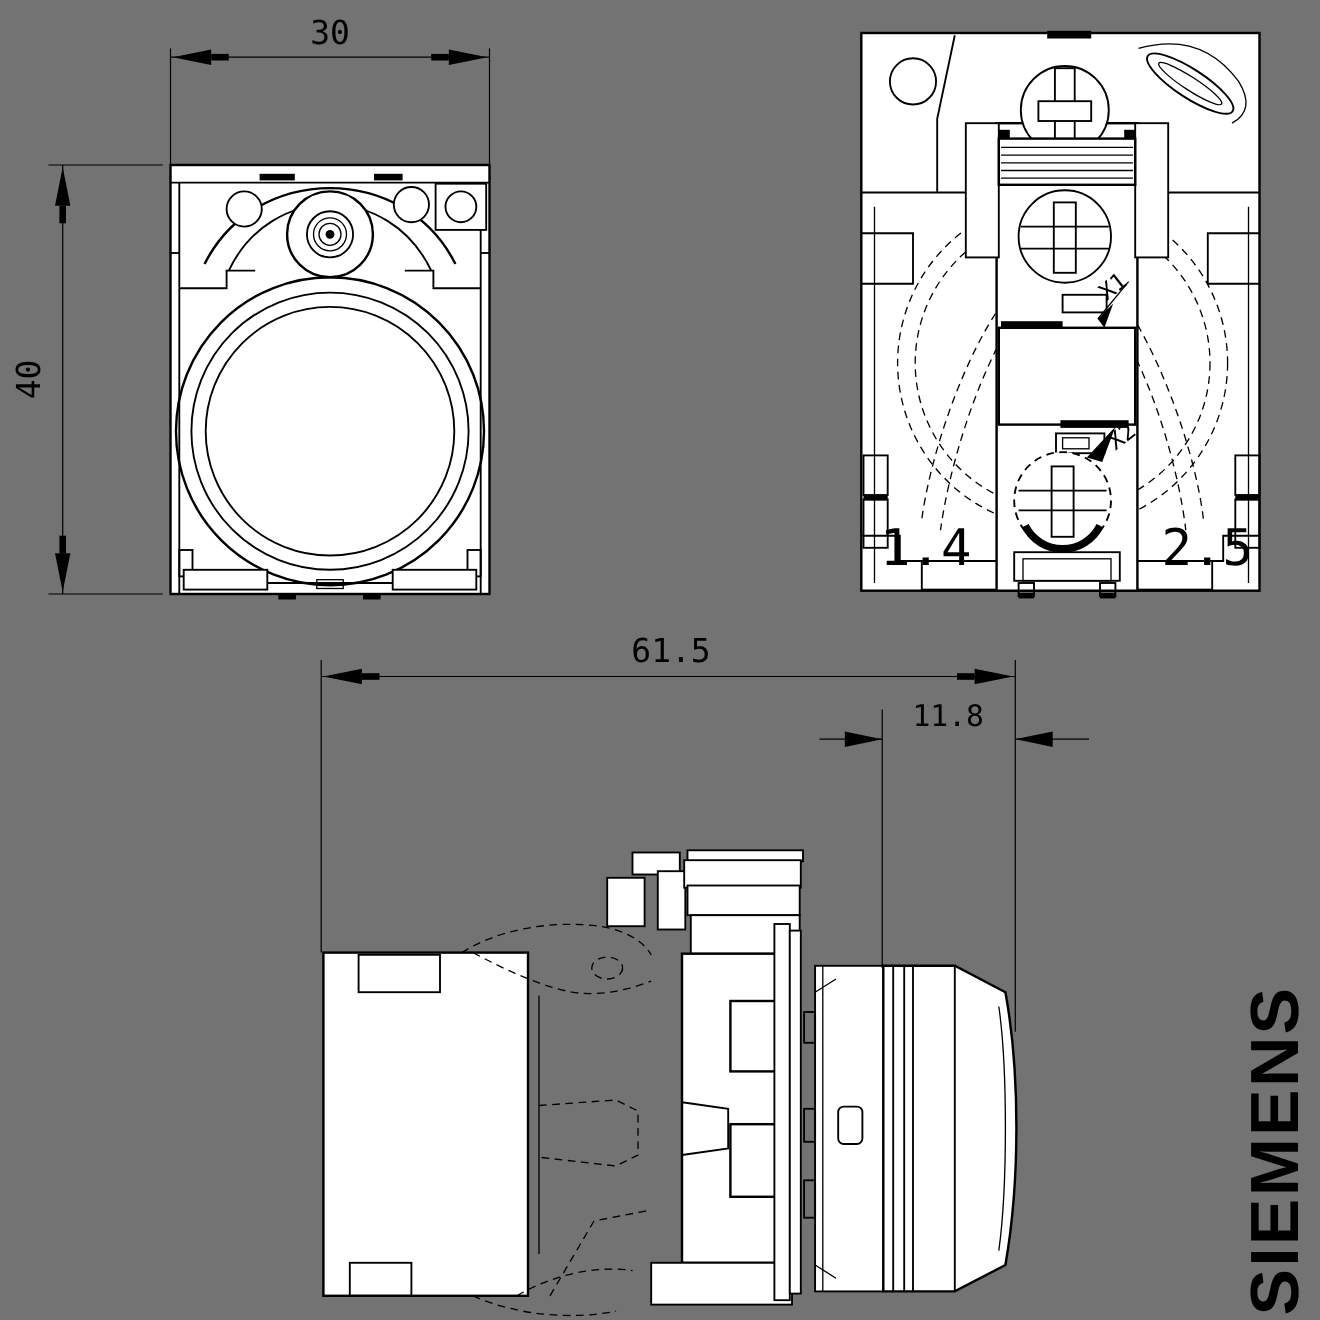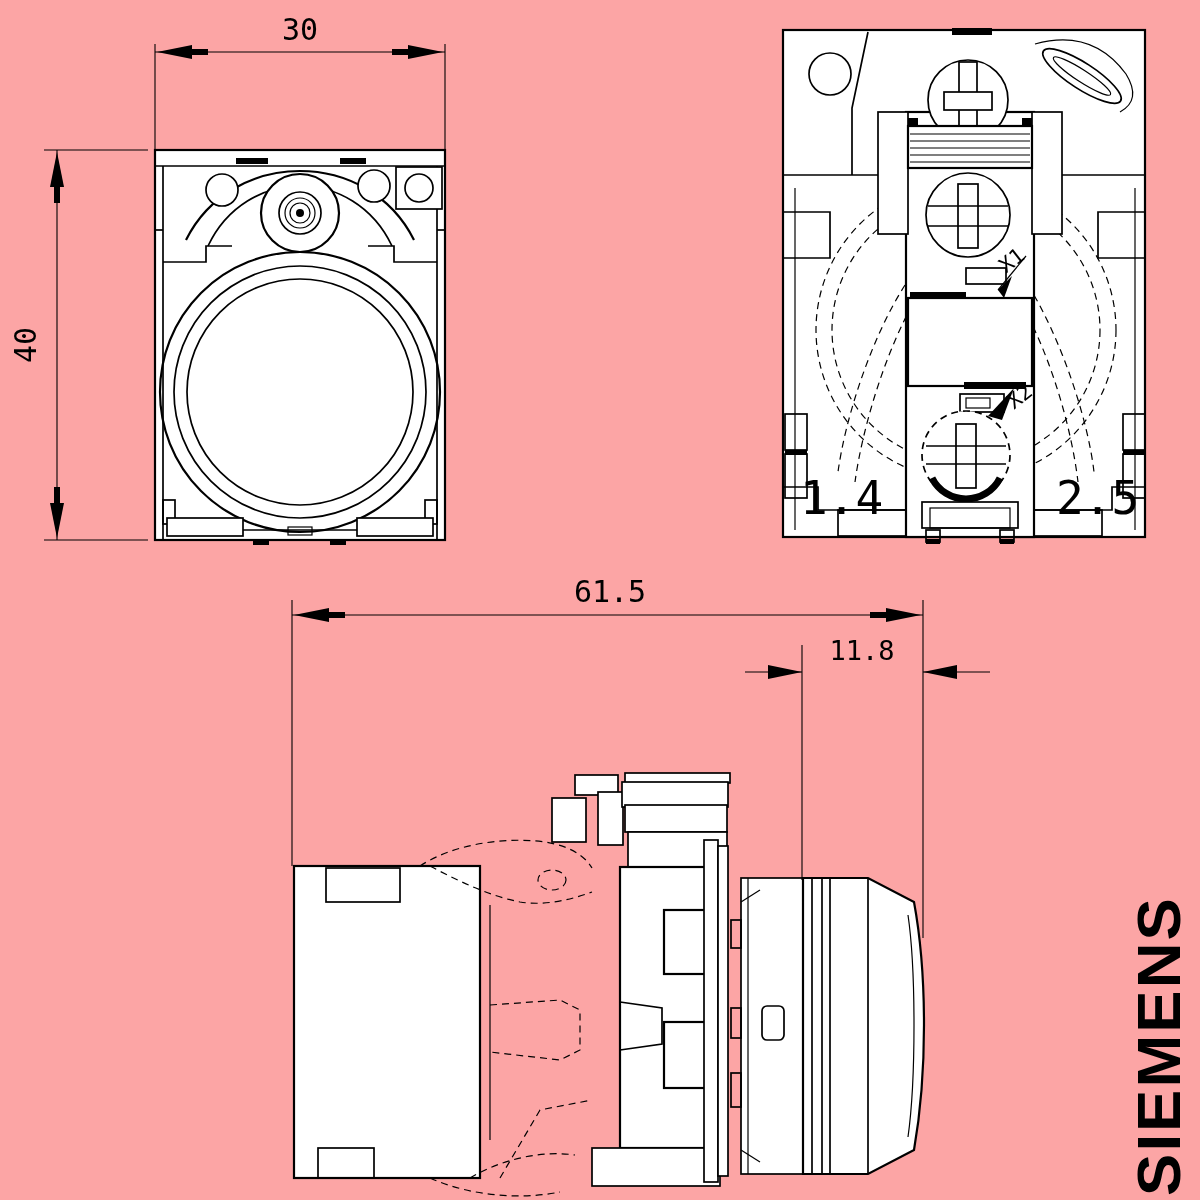--- a/index.html
+++ b/index.html
@@ -1,16 +1,16 @@
 <!DOCTYPE html>
 <html><head>
 <meta charset="utf-8">
 <style>
   html,body{margin:0;padding:0;background:#ffffff;}
-  #canvas{position:relative;width:1200px;height:1200px;background:#fca5a5;overflow:hidden;}
+  #canvas{position:relative;width:1200px;height:1200px;background:#737373;overflow:hidden;}
   svg{position:absolute;left:0;top:0;}
   text{font-family:"DejaVu Sans Mono","Liberation Mono",monospace;fill:#000;}
   .dim-text{font-size:30px;}
   .dim-text-small{font-size:27px;}
   .terminal-text{font-size:46px;}
   .small-label{font-size:21px;}
   .logo-text{font-family:"Liberation Sans","DejaVu Sans",sans-serif;font-weight:bold;font-size:62px;letter-spacing:2px;}
   .o2{fill:none;stroke:#000;stroke-width:2.2;}
   .o2w{fill:#fff;stroke:#000;stroke-width:2.2;}
   .o1{fill:none;stroke:#000;stroke-width:1.7;}

